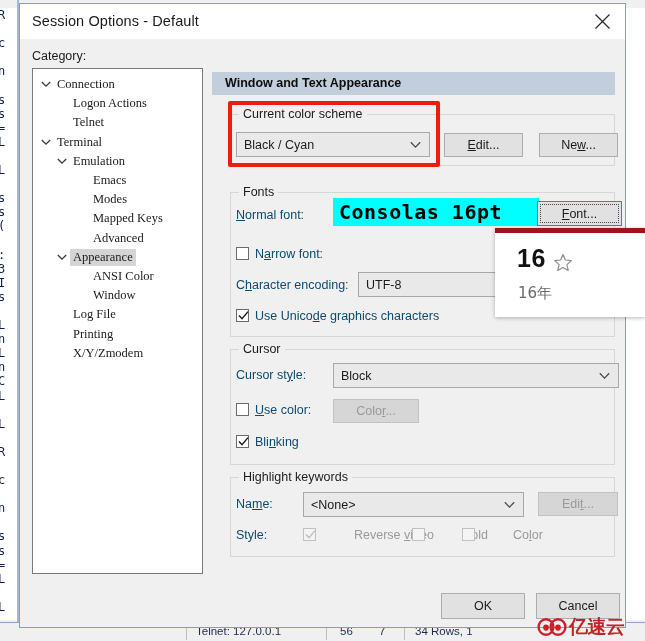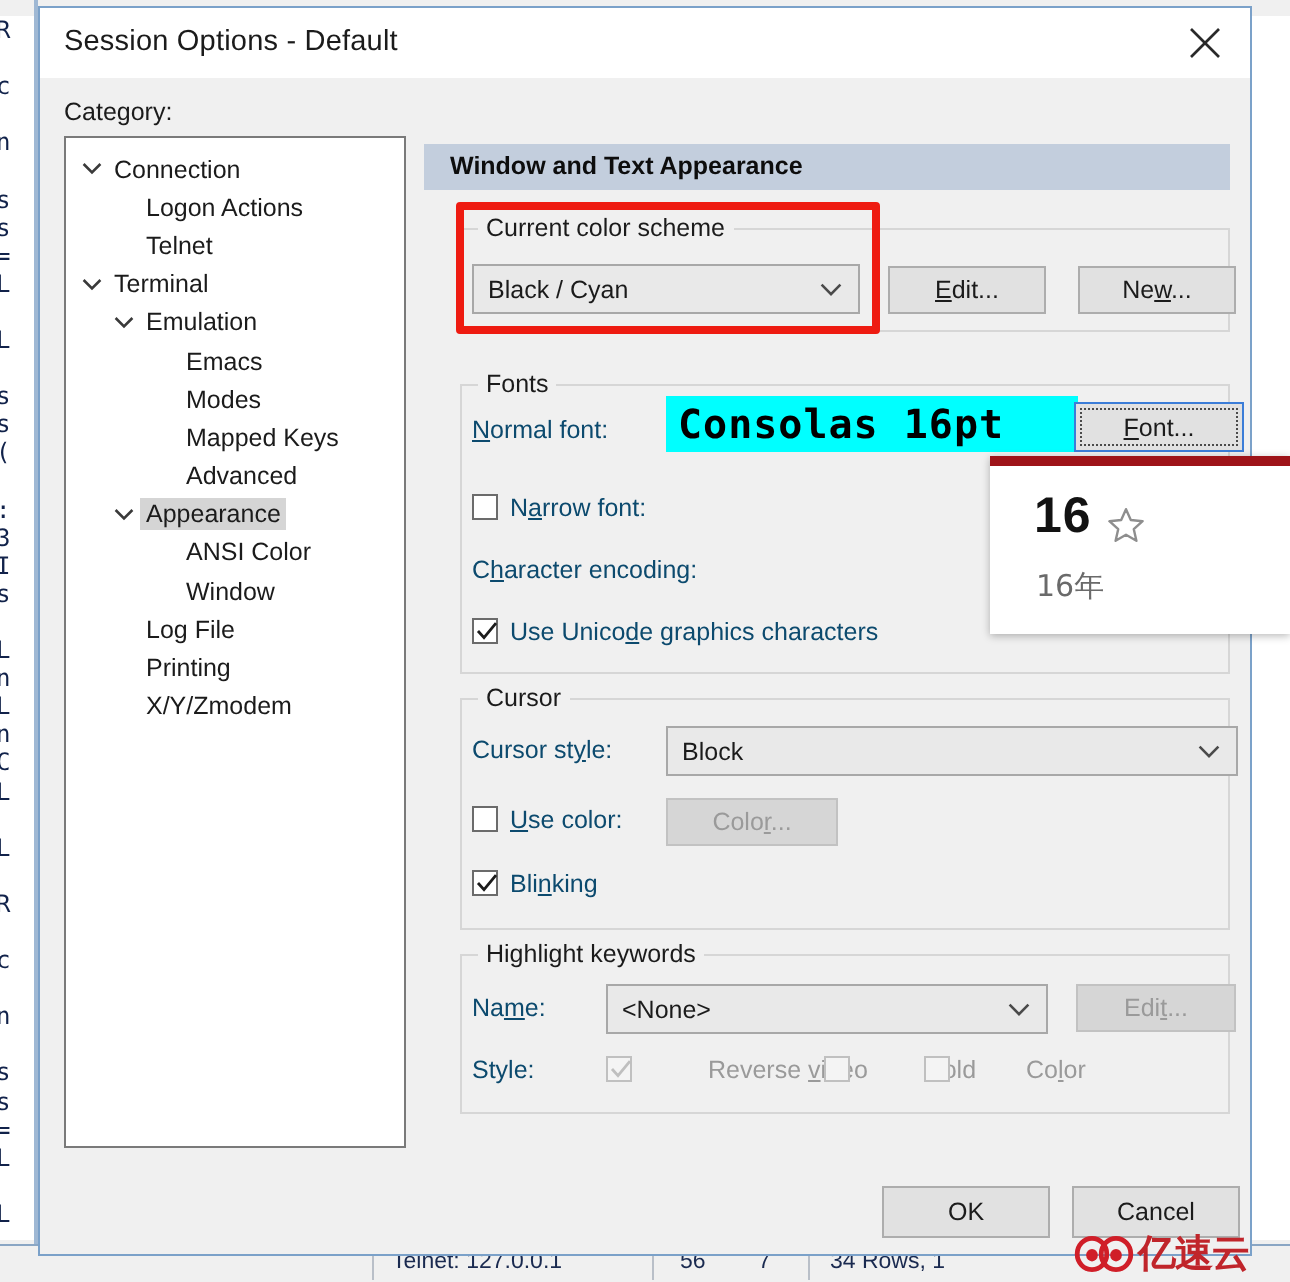--- a/index.html
+++ b/index.html
@@ -381,21 +381,21 @@
         <svg width="17" height="17" viewBox="0 0 17 17">
           <line x1="1.5" y1="1.5" x2="15.5" y2="15.5" stroke="#2a2a2a" stroke-width="1.3"></line>
           <line x1="15.5" y1="1.5" x2="1.5" y2="15.5" stroke="#2a2a2a" stroke-width="1.3"></line>
         </svg>
       </div>
     </div>
 
     <div class="cat-label">Category:</div>
 
     <div class="tree">
-      <div style="padding-top:6px;">
+      <div style="padding-top:6px;font-family:Liberation Serif, serif;">
 
       <div class="tree-row">
             <span class="chev" style="left: 7px;">
               <svg width="10" height="7" viewBox="0 0 10 7">
                 <polyline points="0.8,1 5,5.2 9.2,1" fill="none" stroke="#3a3a3a" stroke-width="1.3"></polyline>
               </svg>
             </span>
             <span class="tlabel" style="margin-left: 21px;">Connection</span>
           </div>
           <div class="tree-row">
@@ -487,20 +487,26 @@
     <div class="font-preview" style="left: 313px; top: 194px; width: 200px; height: 28px; padding-left: 6px; background: rgb(0, 255, 255);">Consolas 16pt</div>
     <div class="btn focus" style="left:517px; top:197px; width:85px; height:25px;">
       <span class="foc"></span>
       <span><span class="u">F</span>ont...</span>
     </div>
 
     <div class="cb" style="left:216px; top:243px;"></div>
     <div class="lbl" style="left:235px; top:243px;">N<span class="u">a</span>rrow font:</div>
 
     <div class="lbl" style="left:216px; top:274px;">C<span class="u">h</span>aracter encoding:</div>
+    <div class="combo" style="left:338px; top:268px; width:160px; height:25px;">
+      <div class="ctext">UTF-8</div>
+      <svg class="carrow" width="11" height="7" viewBox="0 0 11 7">
+        <polyline points="0.8,0.8 5.5,5.6 10.2,0.8" fill="none" stroke="#8d8d8d" stroke-width="1.3"></polyline>
+      </svg>
+    </div>
 
     <div class="cb" style="left:216px; top:305px;">
       <svg width="13" height="13" viewBox="0 0 13 13">
         <polyline points="2,6.5 5,9.8 11,2.6" fill="none" stroke="#1b1b1b" stroke-width="1.4"></polyline>
       </svg>
     </div>
     <div class="lbl" style="left:235px; top:305px;">Use Unico<span class="u">d</span>e graphics characters</div>
 
     <div class="group" style="left:210px; top:345px; width:385px; height:116px;">
       <div class="glabel"><span>Cursor</span></div>

